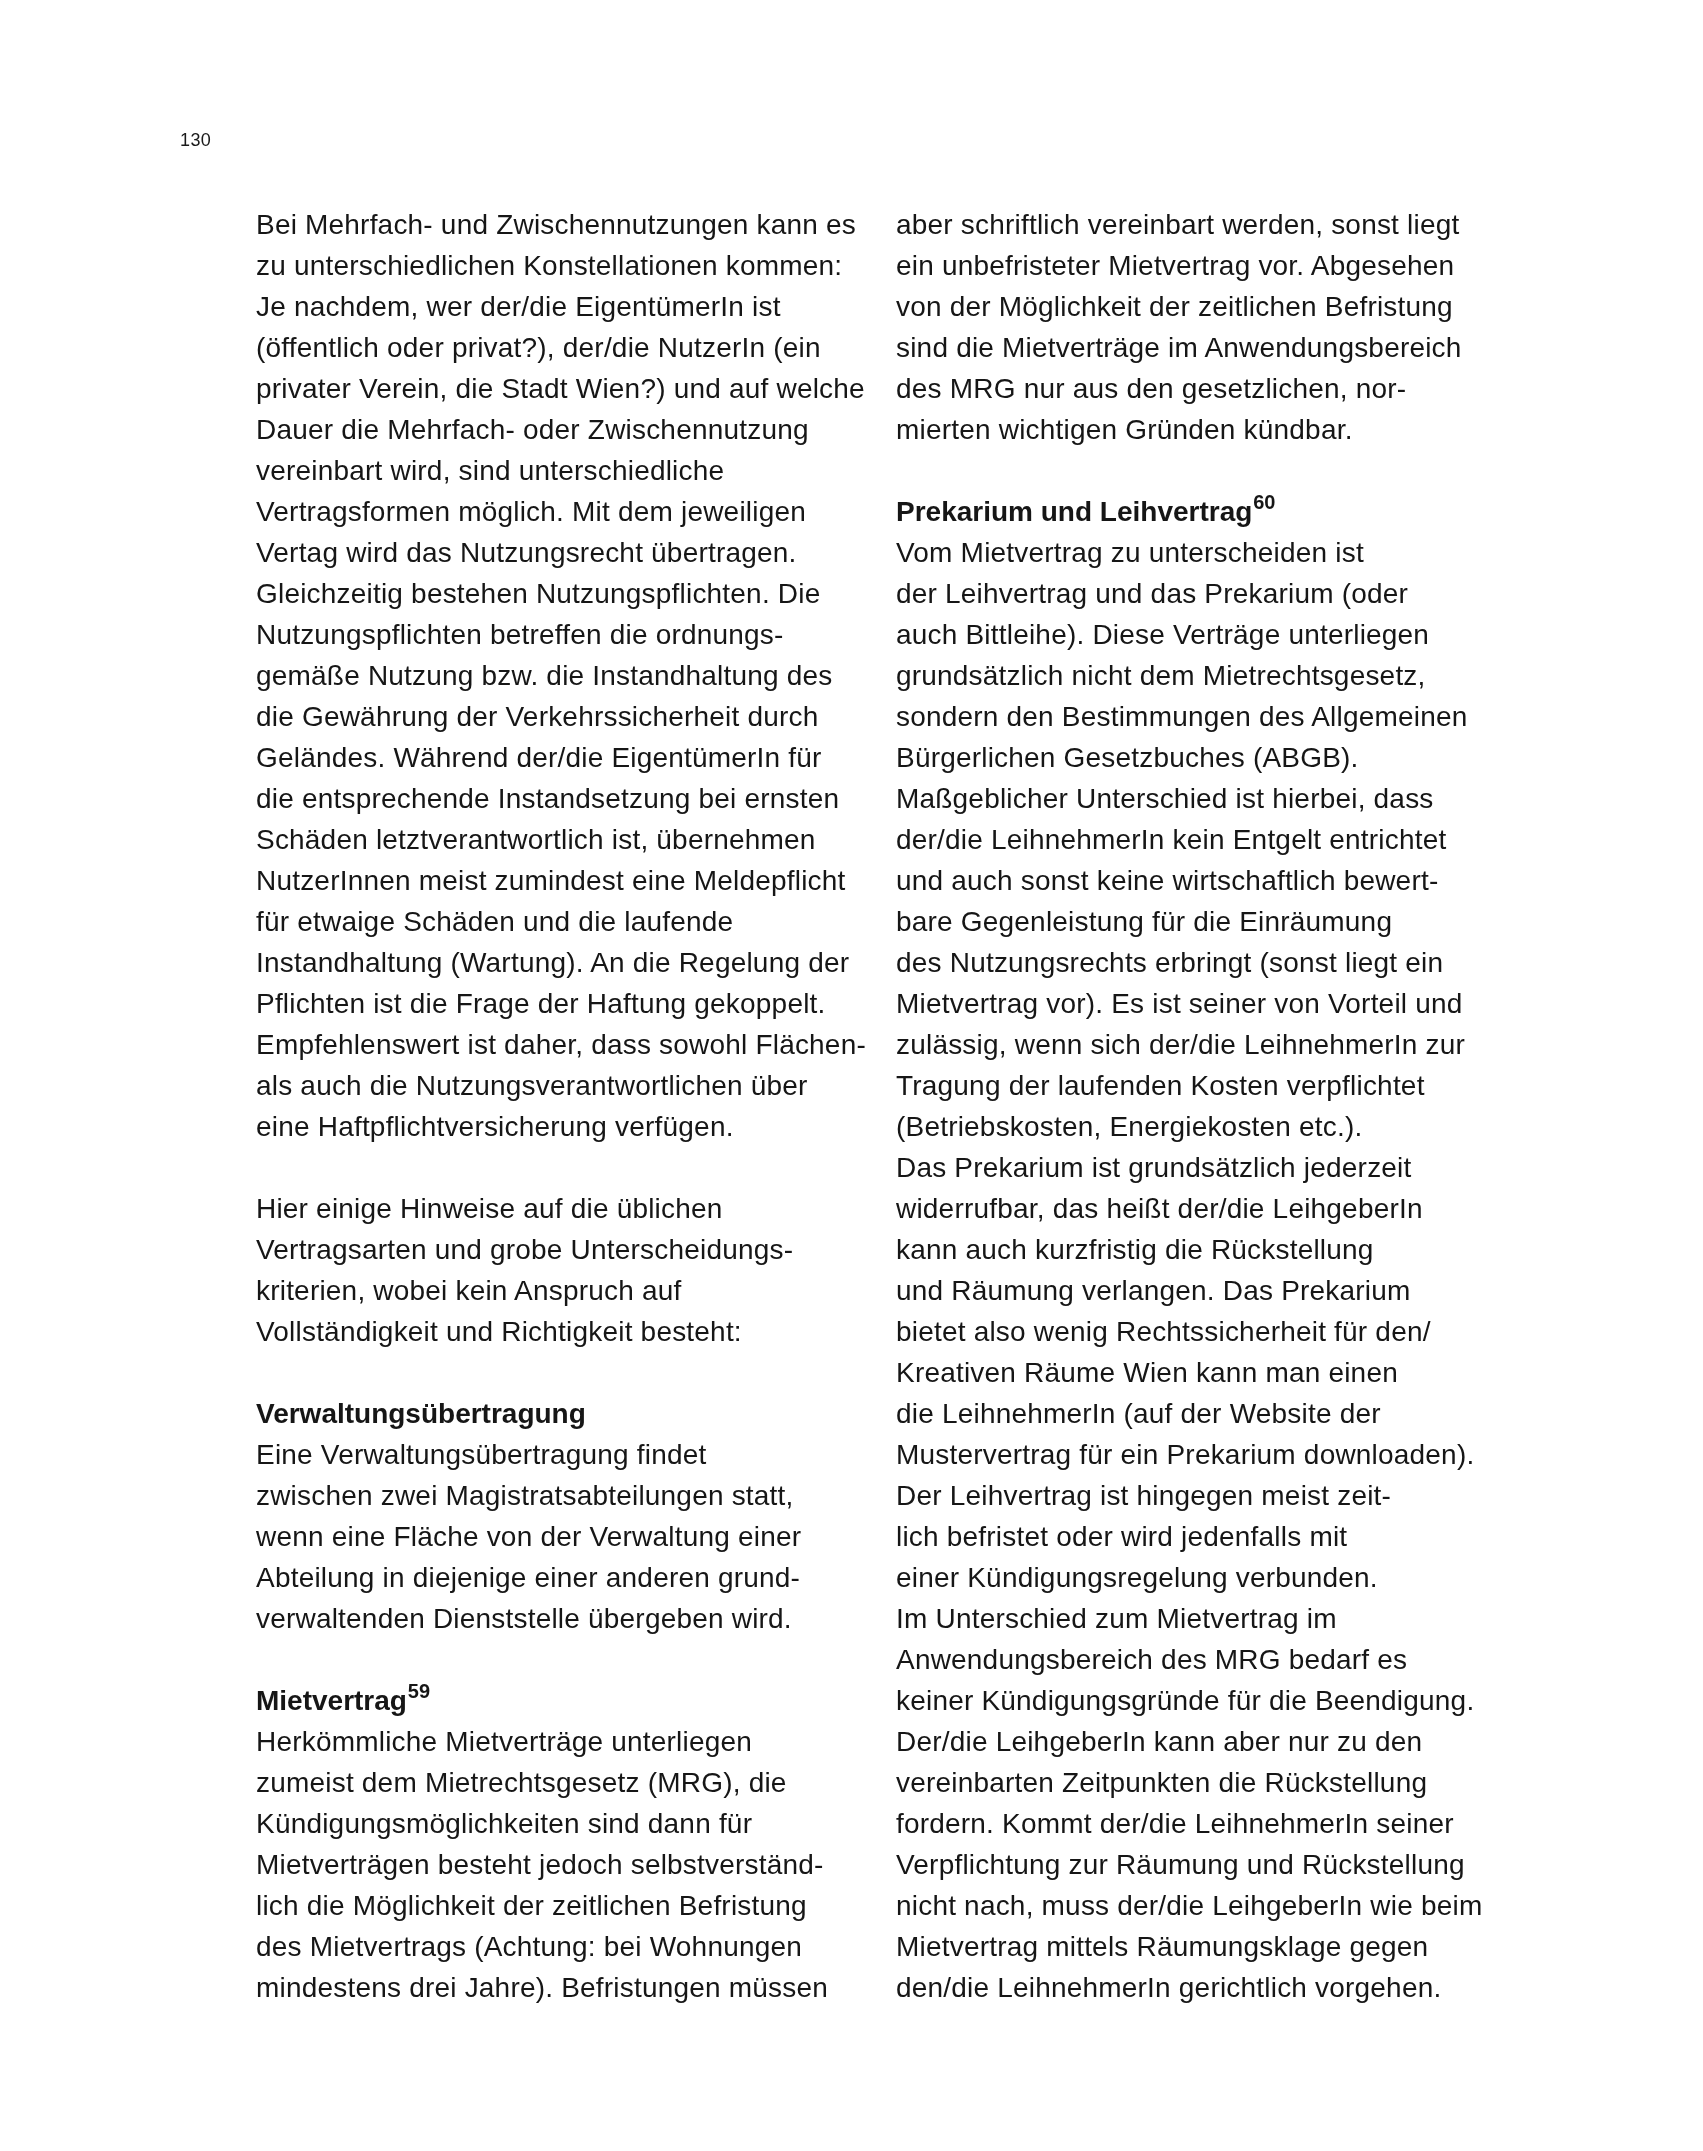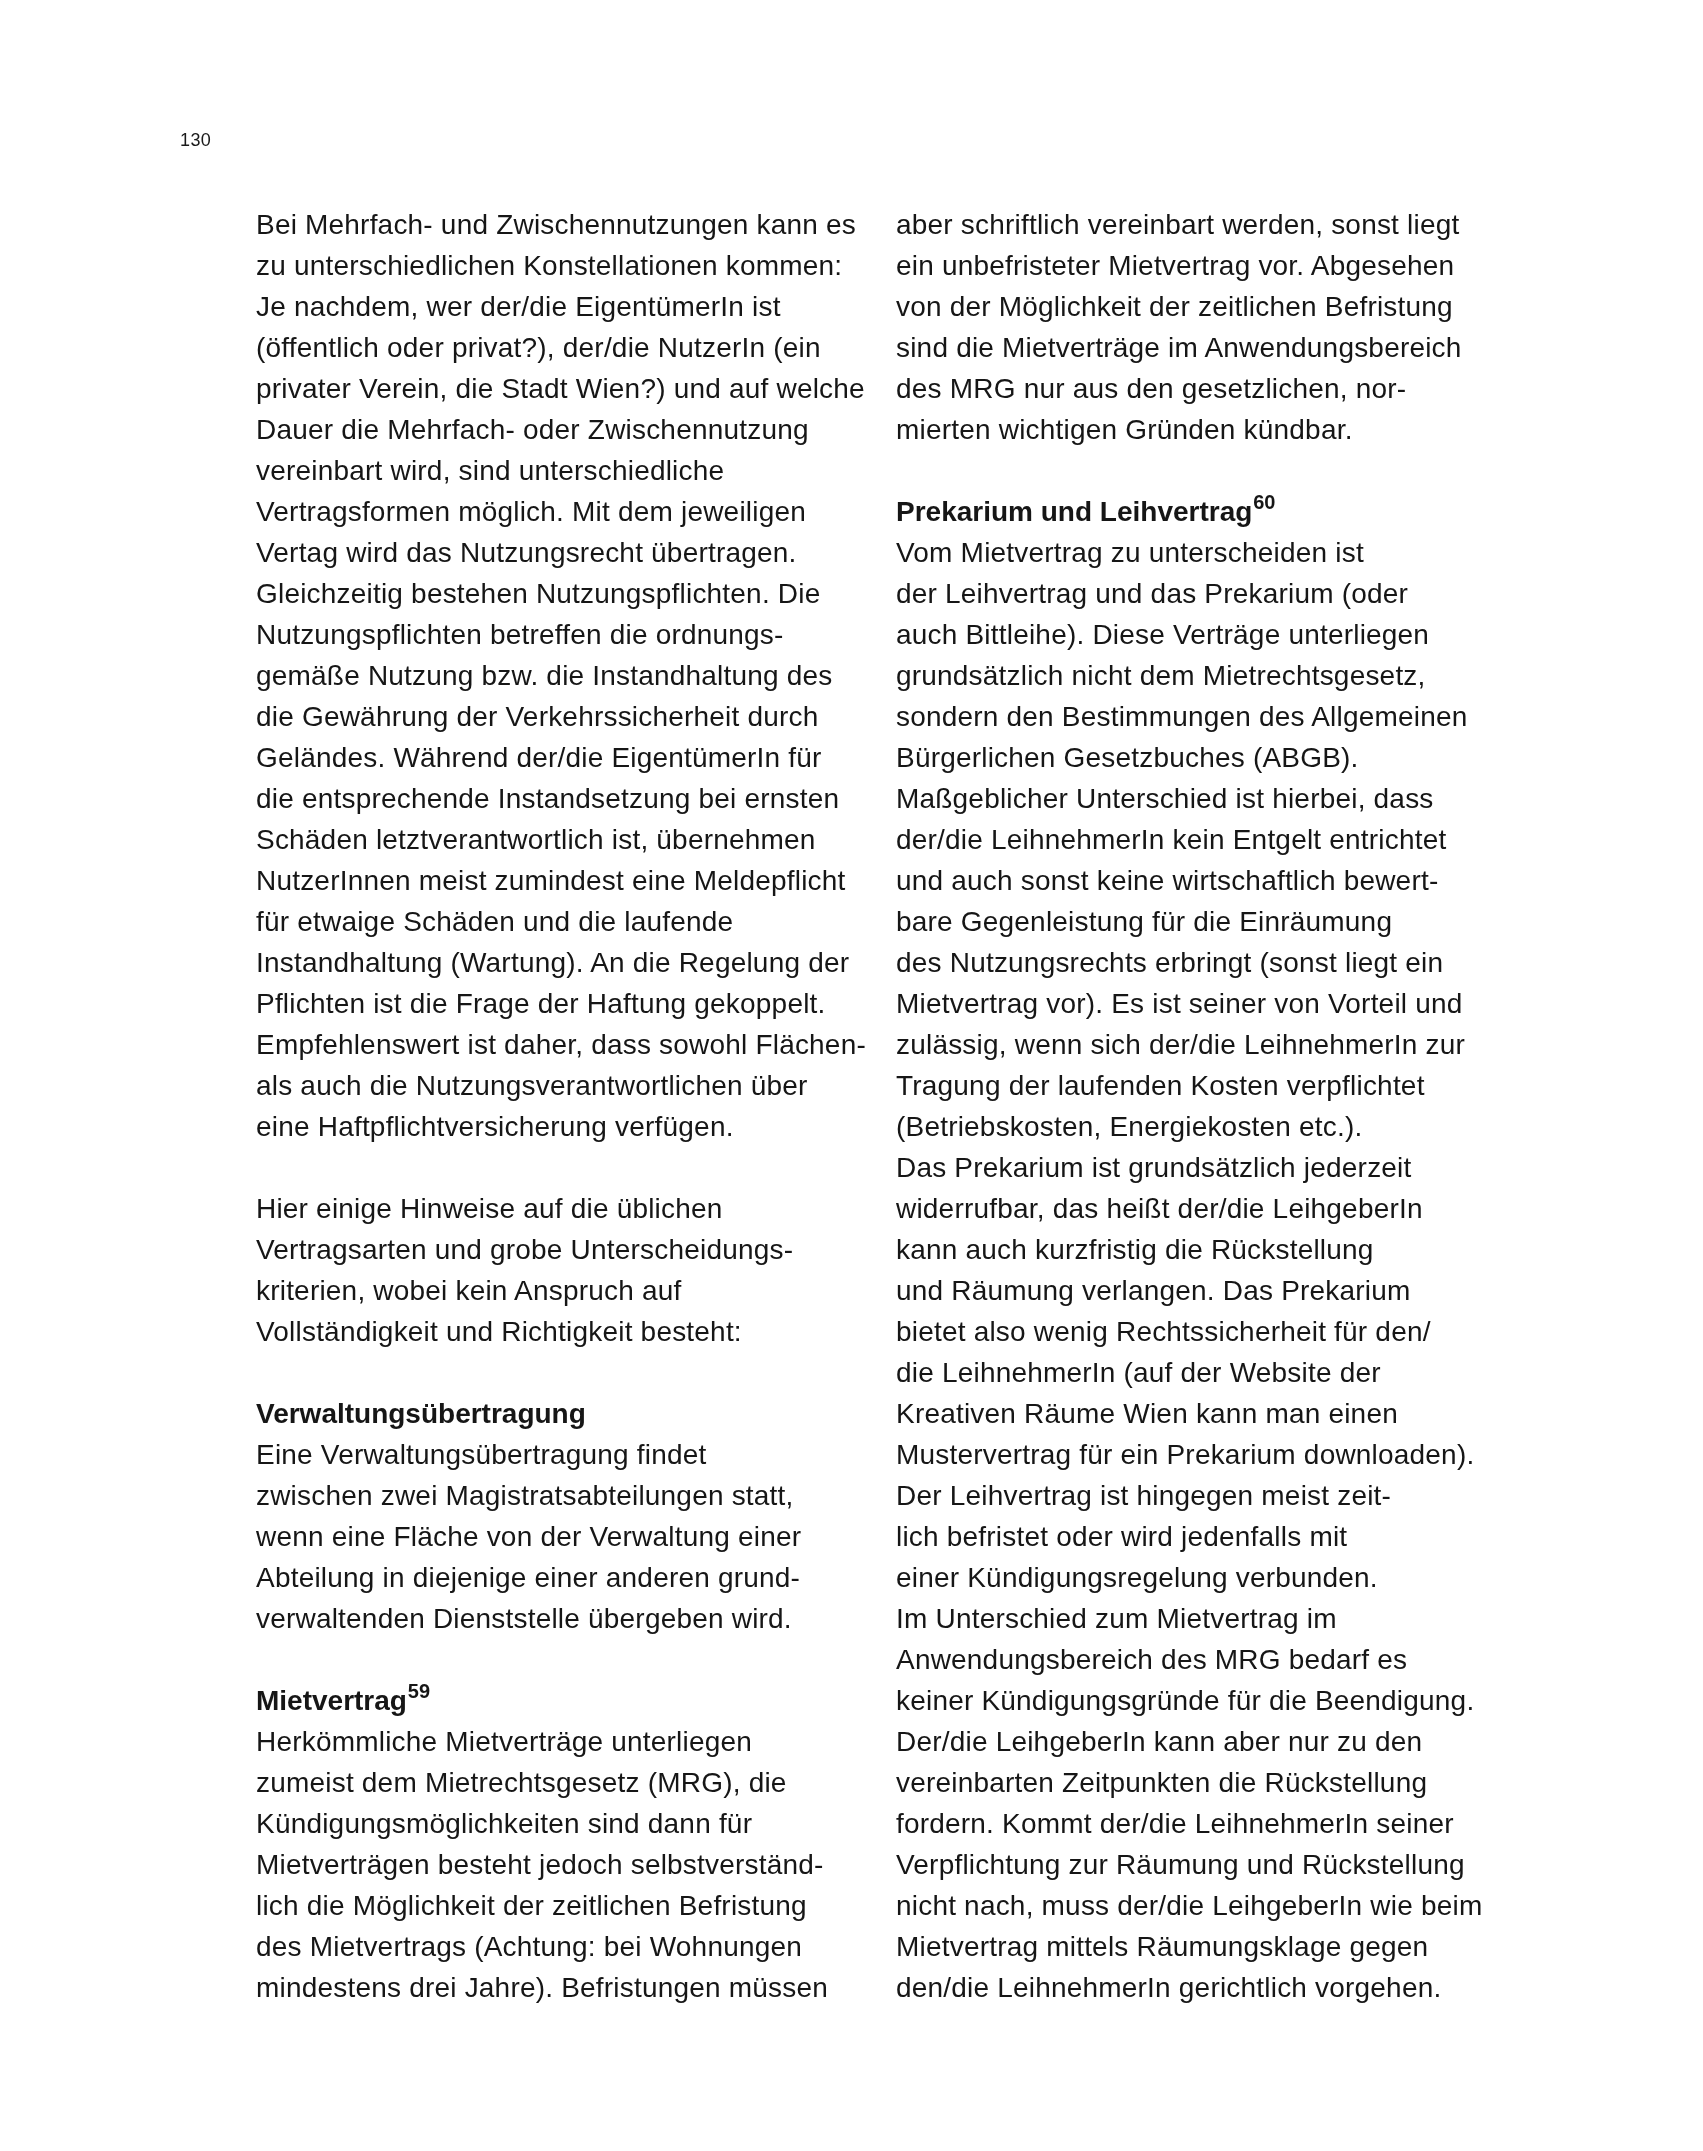--- a/index.html
+++ b/index.html
@@ -149,22 +149,22 @@
         <span class="line">des Nutzungsrechts erbringt (sonst liegt ein</span>
         <span class="line">Mietvertrag vor). Es ist seiner von Vorteil und</span>
         <span class="line">zulässig, wenn sich der/die LeihnehmerIn zur</span>
         <span class="line">Tragung der laufenden Kosten verpflichtet</span>
         <span class="line">(Betriebskosten, Energiekosten etc.).</span>
         <span class="line">Das Prekarium ist grundsätzlich jederzeit</span>
         <span class="line">widerrufbar, das heißt der/die LeihgeberIn</span>
         <span class="line">kann auch kurzfristig die Rückstellung</span>
         <span class="line">und Räumung verlangen. Das Prekarium</span>
         <span class="line">bietet also wenig Rechtssicherheit für den/</span>
+        <span class="line">Kreativen Räume Wien kann man einen</span>
         <span class="line">die LeihnehmerIn (auf der Website der</span>
-        <span class="line">Kreativen Räume Wien kann man einen</span>
         <span class="line">Mustervertrag für ein Prekarium downloaden).</span>
         <span class="line">Der Leihvertrag ist hingegen meist zeit-</span>
         <span class="line">lich befristet oder wird jedenfalls mit</span>
         <span class="line">einer Kündigungsregelung verbunden.</span>
         <span class="line">Im Unterschied zum Mietvertrag im</span>
         <span class="line">Anwendungsbereich des MRG bedarf es</span>
         <span class="line">keiner Kündigungsgründe für die Beendigung.</span>
         <span class="line">Der/die LeihgeberIn kann aber nur zu den</span>
         <span class="line">vereinbarten Zeitpunkten die Rückstellung</span>
         <span class="line">fordern. Kommt der/die LeihnehmerIn seiner</span>

